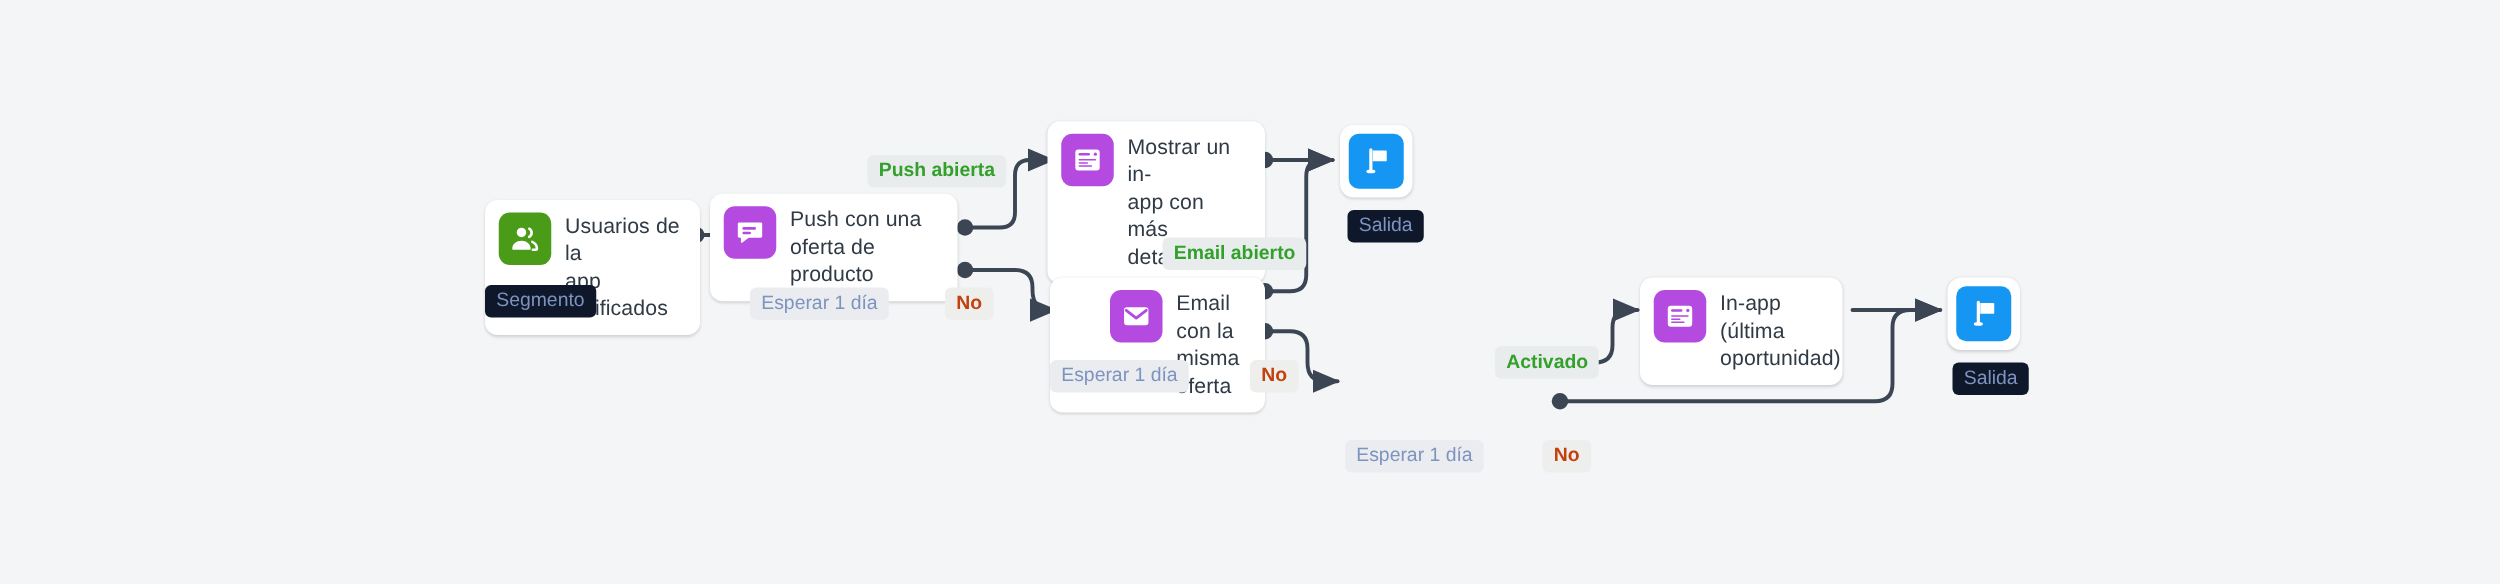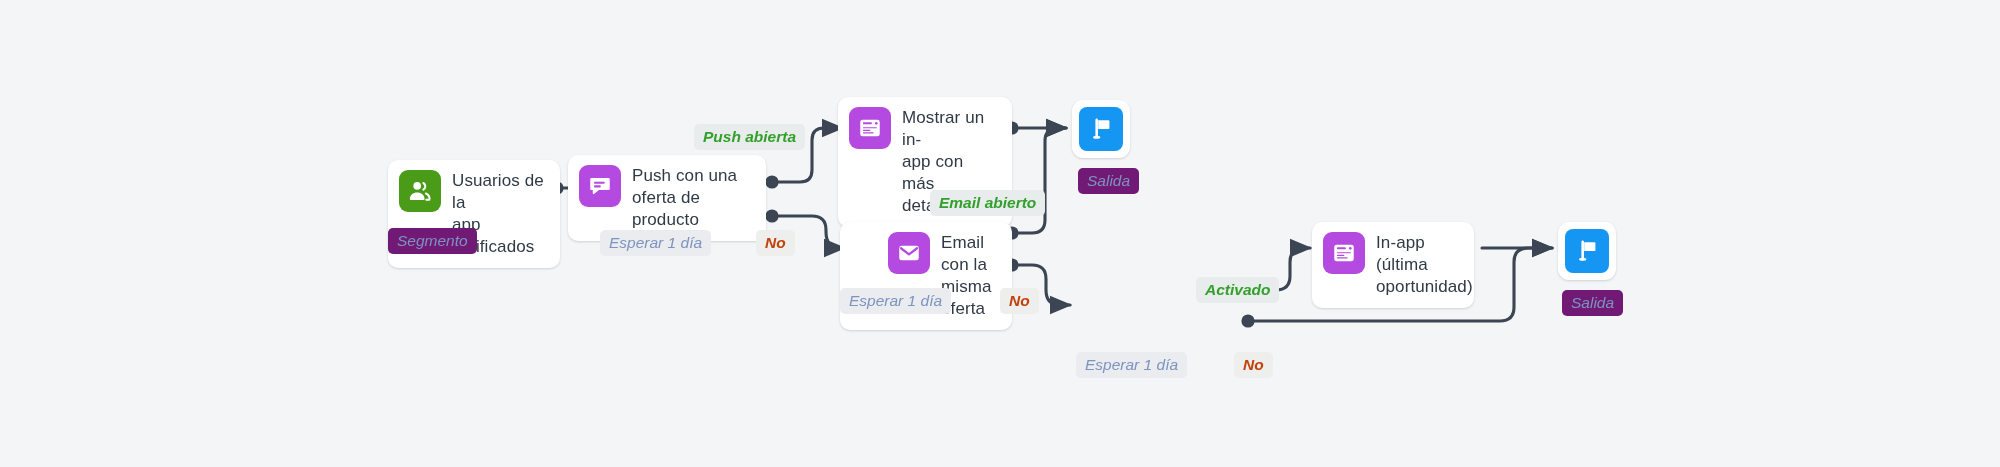--- a/index.html
+++ b/index.html
@@ -73,24 +73,23 @@
   .exit-node .icon { width: 44px; height: 44px; flex-basis: 44px; border-radius: 8px; }
 
   
   .badge {
     position: absolute;
     font-size: 15.5px;
     line-height: 1;
     padding: 5px 9px;
     border-radius: 5px;
     white-space: nowrap;
-    font-style: italic;
   }
   .badge-wait { background: #eaecef; color: #7d93c0; }
-  .badge-exit { background: #701a75; color: #7d93c0; }
+  .badge-exit { background: #0f172a; color: #7d93c0; }
   .badge-yes  { background: #e9ecec; color: #33a02c; font-weight: bold; }
   .badge-no   { background: #eeeeec; color: #c2410c; font-weight: bold; }
 </style>
 </head>
 <body>
 
 <div id="canvas">
 
   <svg id="wires" viewBox="0 0 2000 467" width="2000" height="467">
     <defs>

